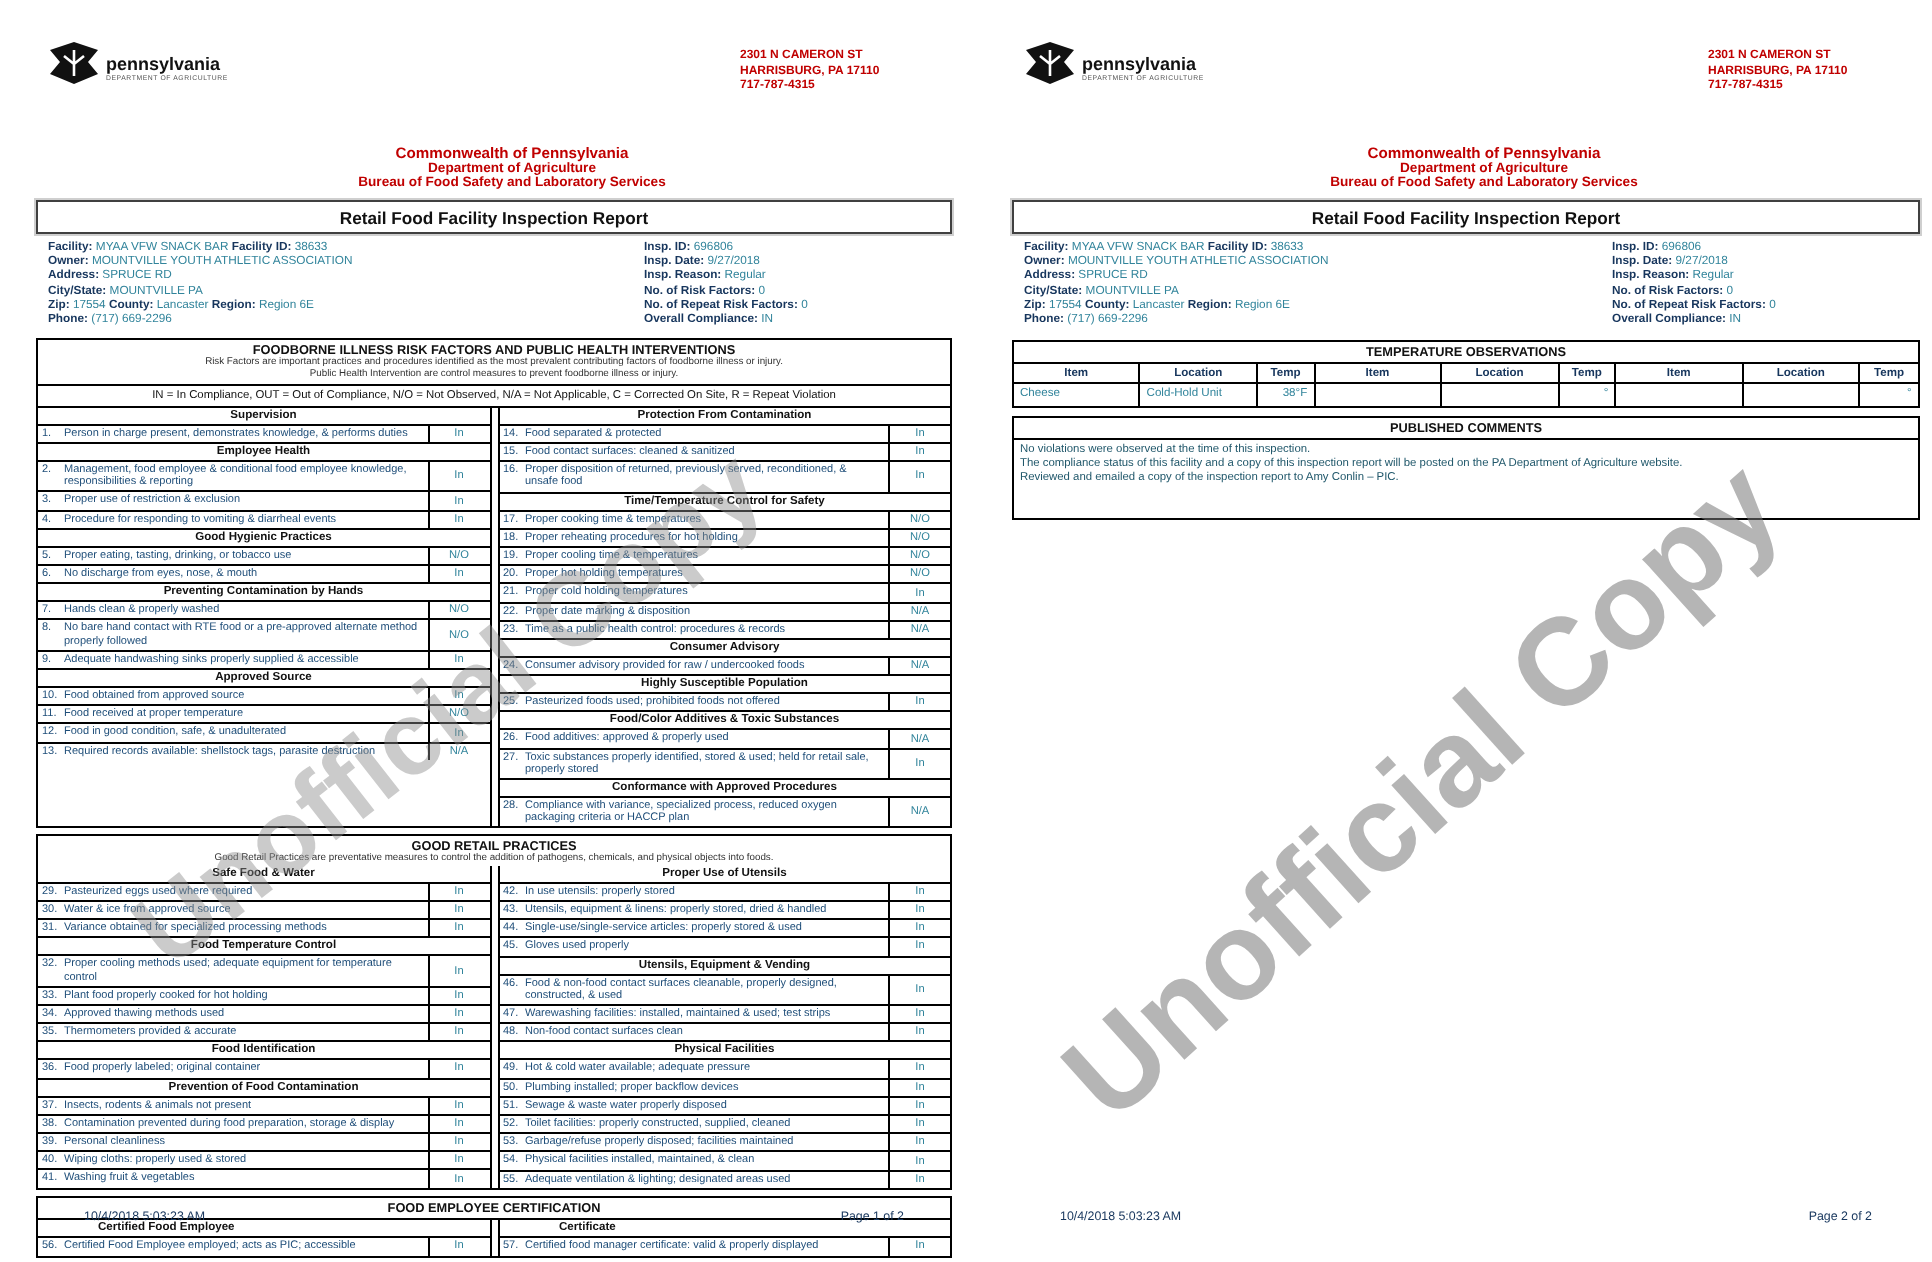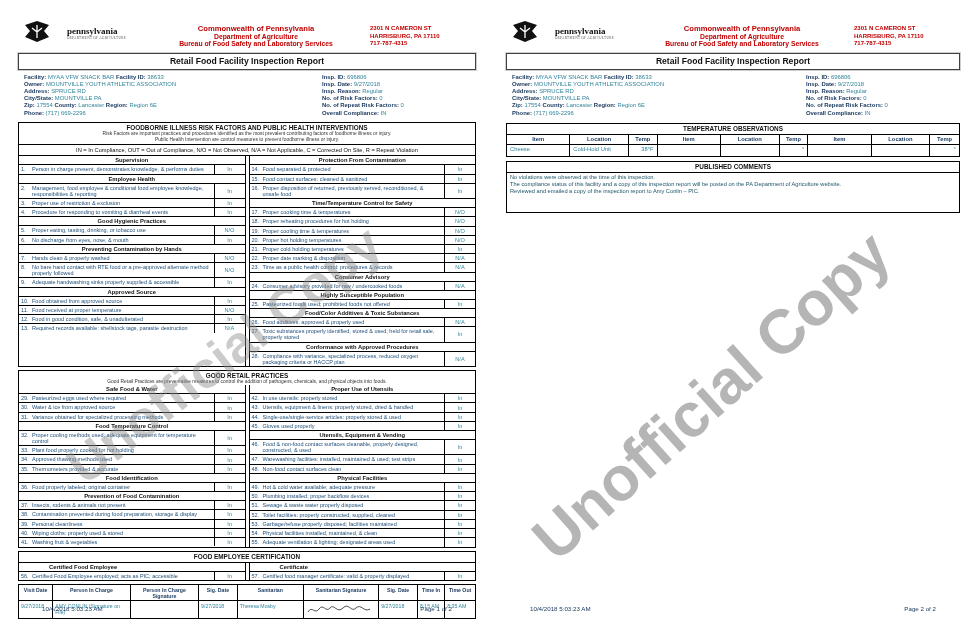--- a/index.html
+++ b/index.html
@@ -10,25 +10,25 @@
   #page2 { left:502px; width:462px; }
 
   
   .wm { position:absolute; font-weight:bold; color:rgba(140,140,140,0.45); white-space:nowrap; pointer-events:none; z-index:5; }
   #wm1 { font-size:52px; left:60px; top:430px; transform:rotate(-38deg); transform-origin:0 50%; }
   #wm2 { font-size:62px; left:40px; top:500px; transform:rotate(-42deg); transform-origin:0 50%; color:rgba(120,120,120,0.55); }
 
   
   .hdr { display:flex; align-items:flex-start; padding:8px 6px 0 10px; }
   .logo-blk { width:118px; }
-  .logo-row { display:flex; align-items:center; gap:17px;font-family:Liberation Serif, serif; }
+  .logo-row { display:flex; align-items:center; gap:3px; }
   .logo-txt .brand { font-size:9px; font-weight:bold; color:#111; line-height:9px; }
   .logo-txt .brandsub { font-size:3.4px; color:#555; letter-spacing:0.3px; }
   .hdr-center { flex:1; text-align:center; color:#c00000; padding-top:4px; }
-  .hdr-center .l1 { font-size:7.6px; font-weight:bold; }
+  .hdr-center .l1 { font-size:7.6px; font-weight:bold;margin-top:48px; }
   .hdr-center .l2 { font-size:6.8px; font-weight:bold; }
   .hdr-center .l3 { font-size:6.8px; font-weight:bold; }
   .hdr-right { width:104px; color:#c00000; font-size:6px; font-weight:bold; line-height:7.5px; padding-top:5px; }
 
   .titlebar { margin:5px 4px 0 4px; border:1px solid #404040; box-shadow:0 0 0 1px #cfcfcf; text-align:center; font-size:8.6px; font-weight:bold; color:#111; padding:2.5px 0; }
 
   .info { display:flex; padding:4px 8px 2px 10px; font-size:5.9px; line-height:7.2px; }
   .info-left { flex:1; }
   .info-right { width:150px; }
   .kl { color:#17365d; font-weight:bold; }

